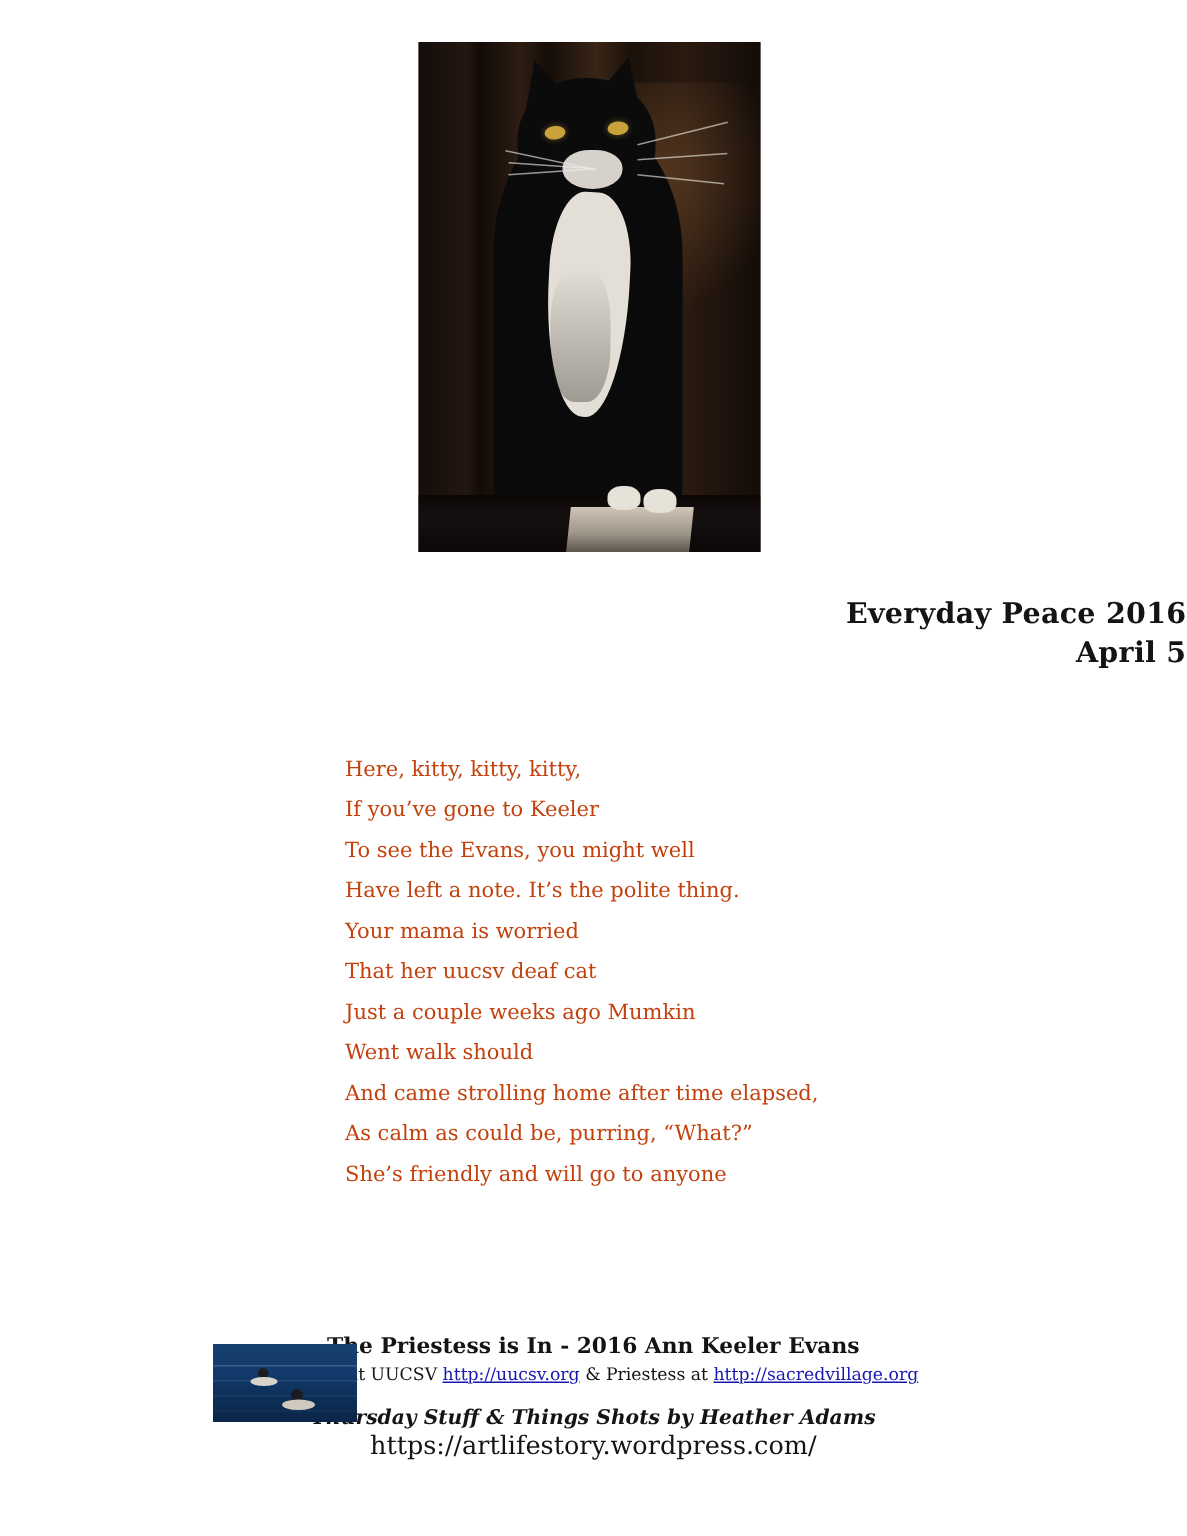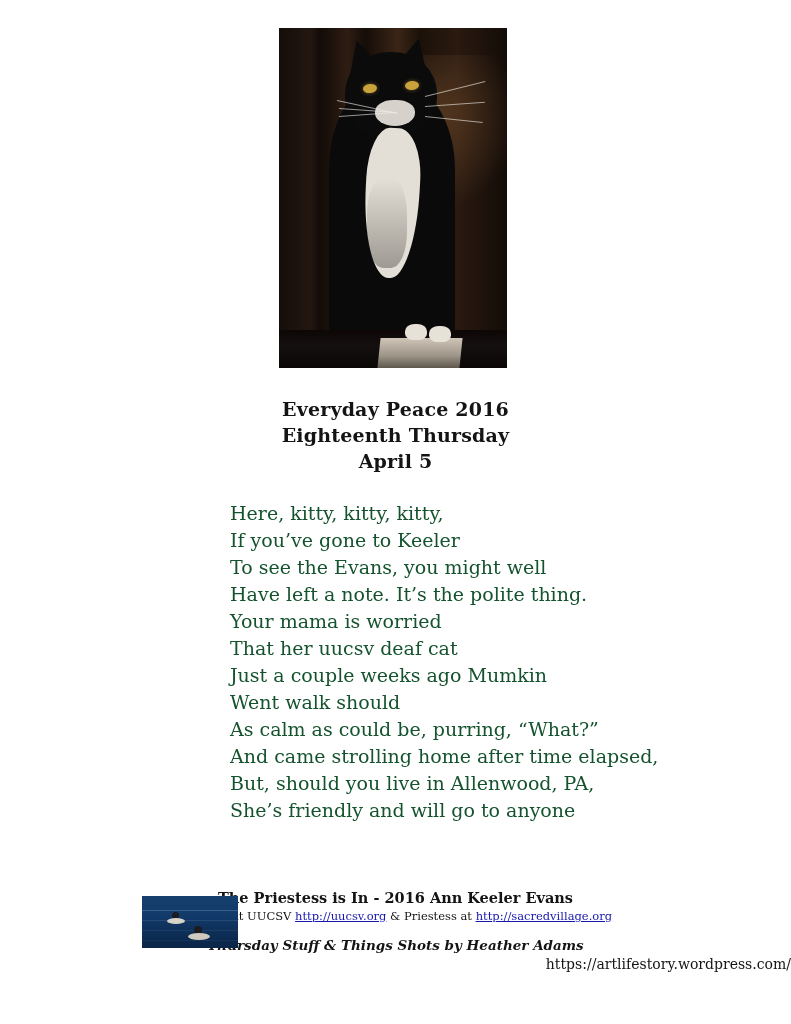--- a/index.html
+++ b/index.html
@@ -176,40 +176,40 @@
     background: rgba(240,238,230,0.62);
     transform-origin: left center;
   }
 
   
   .titles {
     position: absolute;
     top: 396px;
     left: 0;
     width: 791px;
-    text-align: center;
+    text-align: right;
     font-family: "DejaVu Serif", serif;
     font-size: 19px;
     font-weight: bold;
     line-height: 26px;
     letter-spacing: 0.2px;
     color: #141414;
   }
   .titles div { white-space: pre; }
 
   
   .poem {
     position: absolute;
     top: 500px;
     left: 230px;
     width: 480px;
     font-family: "DejaVu Serif", serif;
-    font-size: 19px;
+    font-size: 14px;
     line-height: 27px;
-    color: #14532d;
+    color: #c2410c;
   }
   .poem div { white-space: pre; }
 
   
   .footer {
     position: absolute;
     left: 0;
     top: 888px;
     width: 791px;
   }
@@ -231,23 +231,22 @@
     text-decoration: underline;
   }
   .f3 {
     font-size: 13.5px;
     font-weight: bold;
     font-style: italic;
     line-height: 22px;
     margin-top: 9px;
   }
   .f4 {
-    font-size: 14px;
+    font-size: 17px;
     line-height: 16px;
-    text-align: right;
   }
   .footer-photo {
     position: absolute;
     left: 142px;
     top: 8px;
     width: 96px;
     height: 52px;
     overflow: hidden;
     background: #0f2d57;
   }
@@ -308,36 +307,34 @@
       </div>
       <div class="ledge"></div>
       <div class="ledge-light"></div>
       <div class="paw-l"></div>
       <div class="paw-r"></div>
     </div>
   </div>
 
   <div class="titles">
     <div>Everyday Peace 2016</div>
-    <div>Eighteenth Thursday</div>
     <div>April 5</div>
   </div>
 
   <div class="poem">
     <div>Here, kitty, kitty, kitty,</div>
     <div>If you’ve gone to Keeler</div>
     <div>To see the Evans, you might well</div>
     <div>Have left a note. It’s the polite thing.</div>
     <div>Your mama is worried</div>
     <div>That her uucsv deaf cat</div>
     <div>Just a couple weeks ago Mumkin</div>
     <div>Went walk should</div>
+    <div>And came strolling home after time elapsed,</div>
     <div>As calm as could be, purring, “What?”</div>
-    <div>And came strolling home after time elapsed,</div>
-    <div>But, should you live in Allenwood, PA,</div>
     <div>She’s friendly and will go to anyone</div>
   </div>
 
   <div class="footer">
 
     <div class="footer-photo">
       <div class="water"></div>
       <div class="ripple" style="top:14px;"></div>
       <div class="ripple" style="top:24px; opacity:.5;"></div>
       <div class="ripple" style="top:34px; opacity:.35;"></div>

